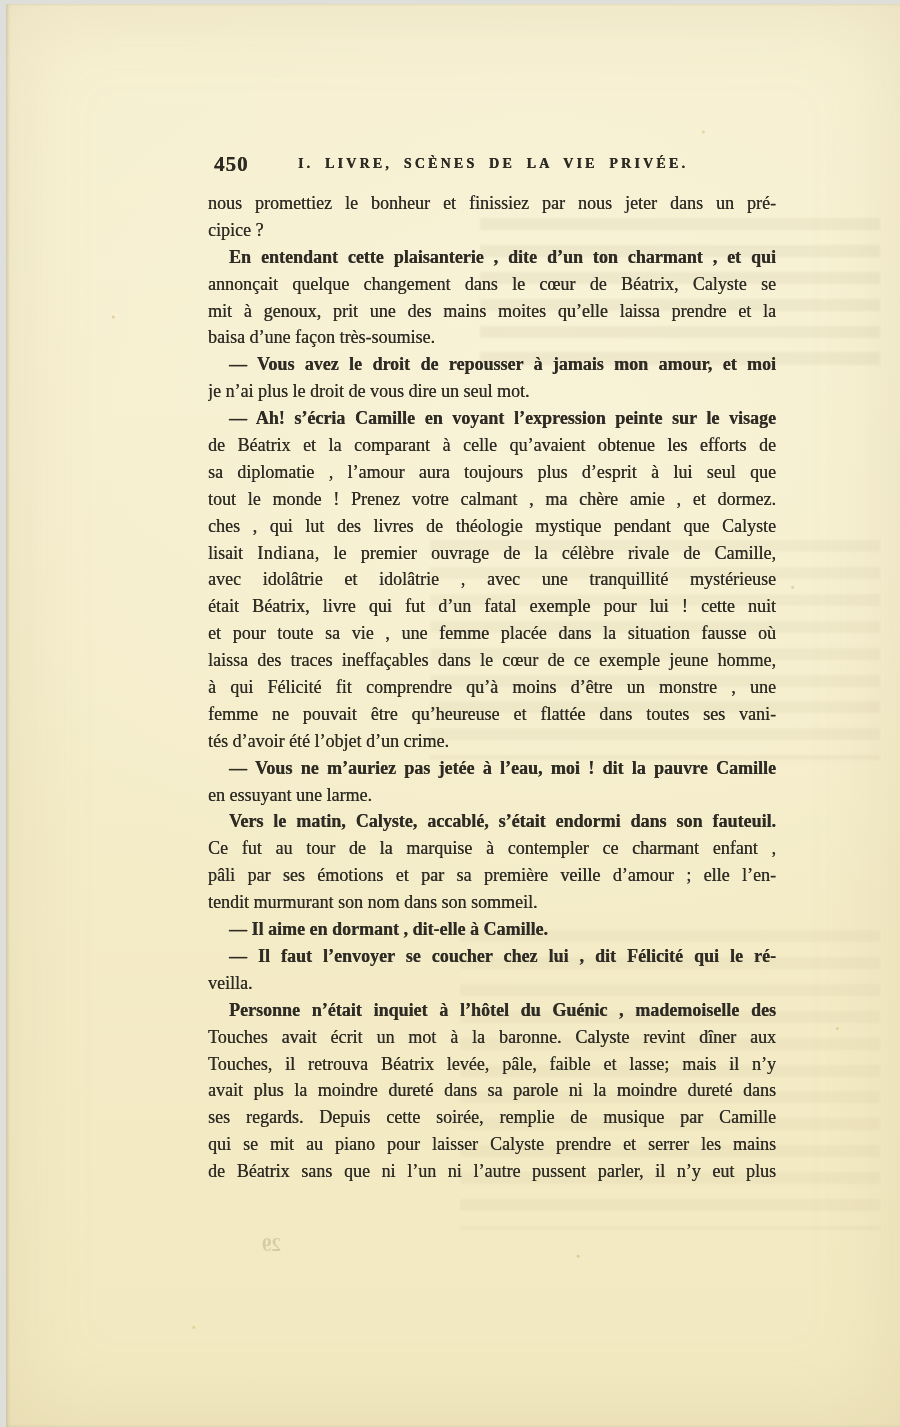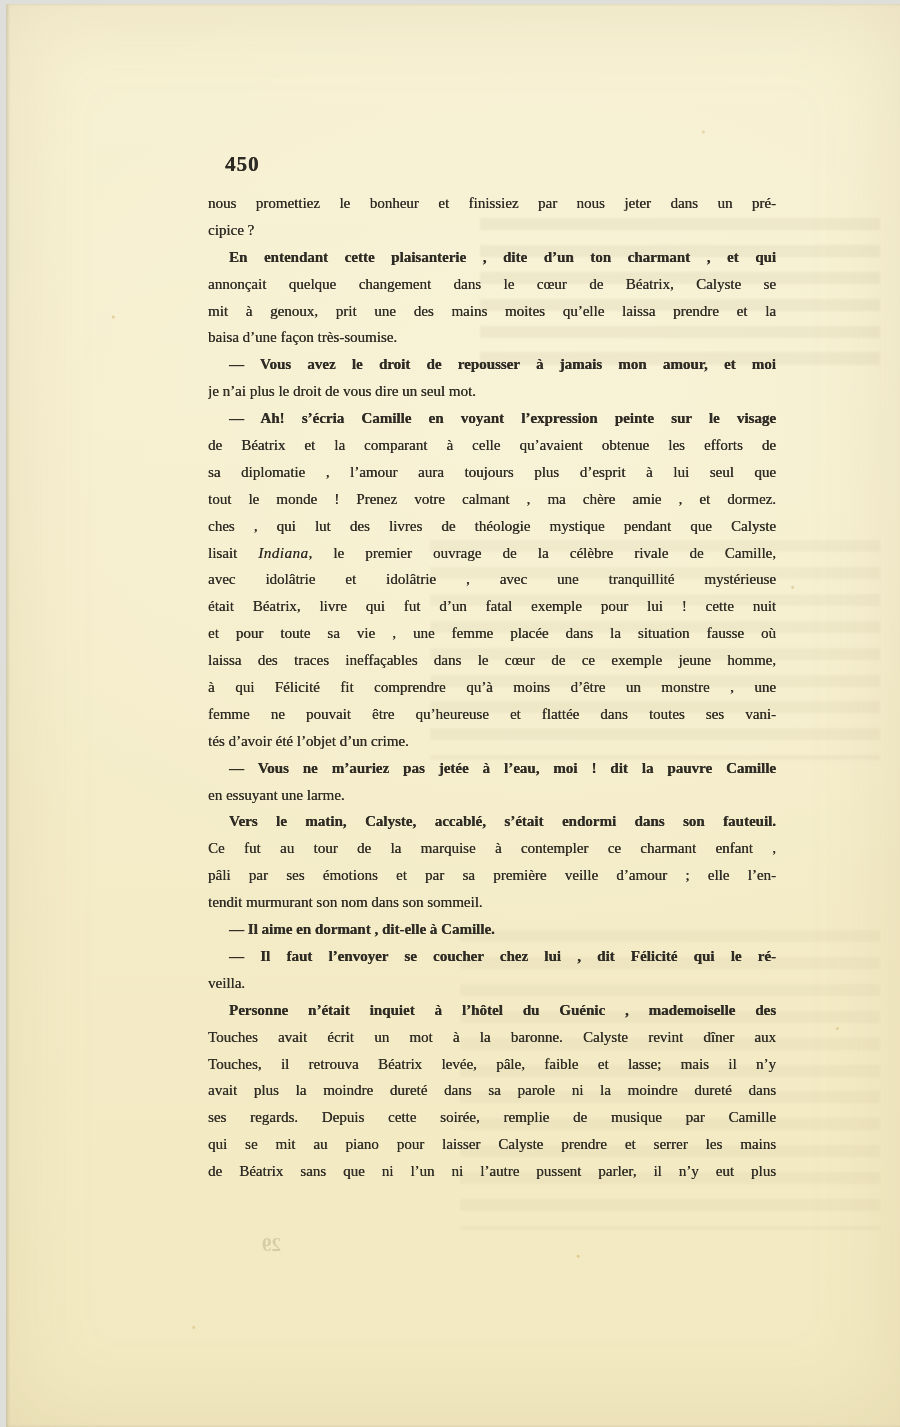--- a/index.html
+++ b/index.html
@@ -50,71 +50,71 @@
     font-size: 19px; font-weight: bold;
     color: rgba(110,100,70,0.22);
     transform: scaleX(-1);
     filter: blur(0.7px);
   }
   
   #head {
     position: absolute;
     left: 208px; top: 151px; width: 570px; height: 30px;
     color: #2e2b24;
-    margin-left: 11px;
   }
   #page-number {
     position: absolute; left: 6px; top: 1px;
     font-size: 21px; font-weight: bold; letter-spacing: 1px;
     text-shadow: 0.3px 0 0 currentColor;
   }
   #running-header {
     position: absolute; left: 0; right: 0; top: 5px;
     text-align: center;
     font-size: 14px; font-weight: bold;
     letter-spacing: 3.2px; word-spacing: 5px;
     text-shadow: 0.3px 0 0 currentColor;
   }
   
   #text-block {
     position: absolute;
     left: 208px; top: 190px; width: 568px;
     color: #2e2b24;
-    font-size: 15px;
+    font-size: 18px;
     text-shadow: 0.3px 0 0 rgba(46,43,36,0.85);
   }
   .para { margin: 0; padding: 0; }
   .line {
     line-height: 26.9px;
     height: 26.9px;
     overflow: hidden;
     text-align: justify;
     text-align-last: justify;
     white-space: normal;
   }
   .line.short {
     text-align: right;
     text-align-last: left;
   }
   .line.first { text-indent: 21px; font-weight: bold; }
-  .italic { font-style: italic; letter-spacing: 0.5px; }
+  .italic { letter-spacing: 0.5px; }
 </style>
 </head>
 <body>
 
 <div id="scan">
   <div id="paper"></div>
 
   <div class="bleed" style="left:480px; top:218px; width:400px; height:160px;"></div>
   <div class="bleed" style="left:430px; top:540px; width:450px; height:220px; opacity:.8;"></div>
   <div class="bleed" style="left:460px; top:930px; width:420px; height:300px; opacity:.7;"></div>
   <div id="ghost-numeral">29</div>
 
   <div id="head">
     <span id="page-number">450</span>
+    <span id="running-header">I. LIVRE, SCÈNES DE LA VIE PRIVÉE.</span>
   </div>
 
   <div id="text-block">
 
     <div class="para">
       <div class="line">nous promettiez le bonheur et finissiez par nous jeter dans un pré-</div>
       <div class="line short">cipice ?</div>
     </div>
 
     <div class="para">

